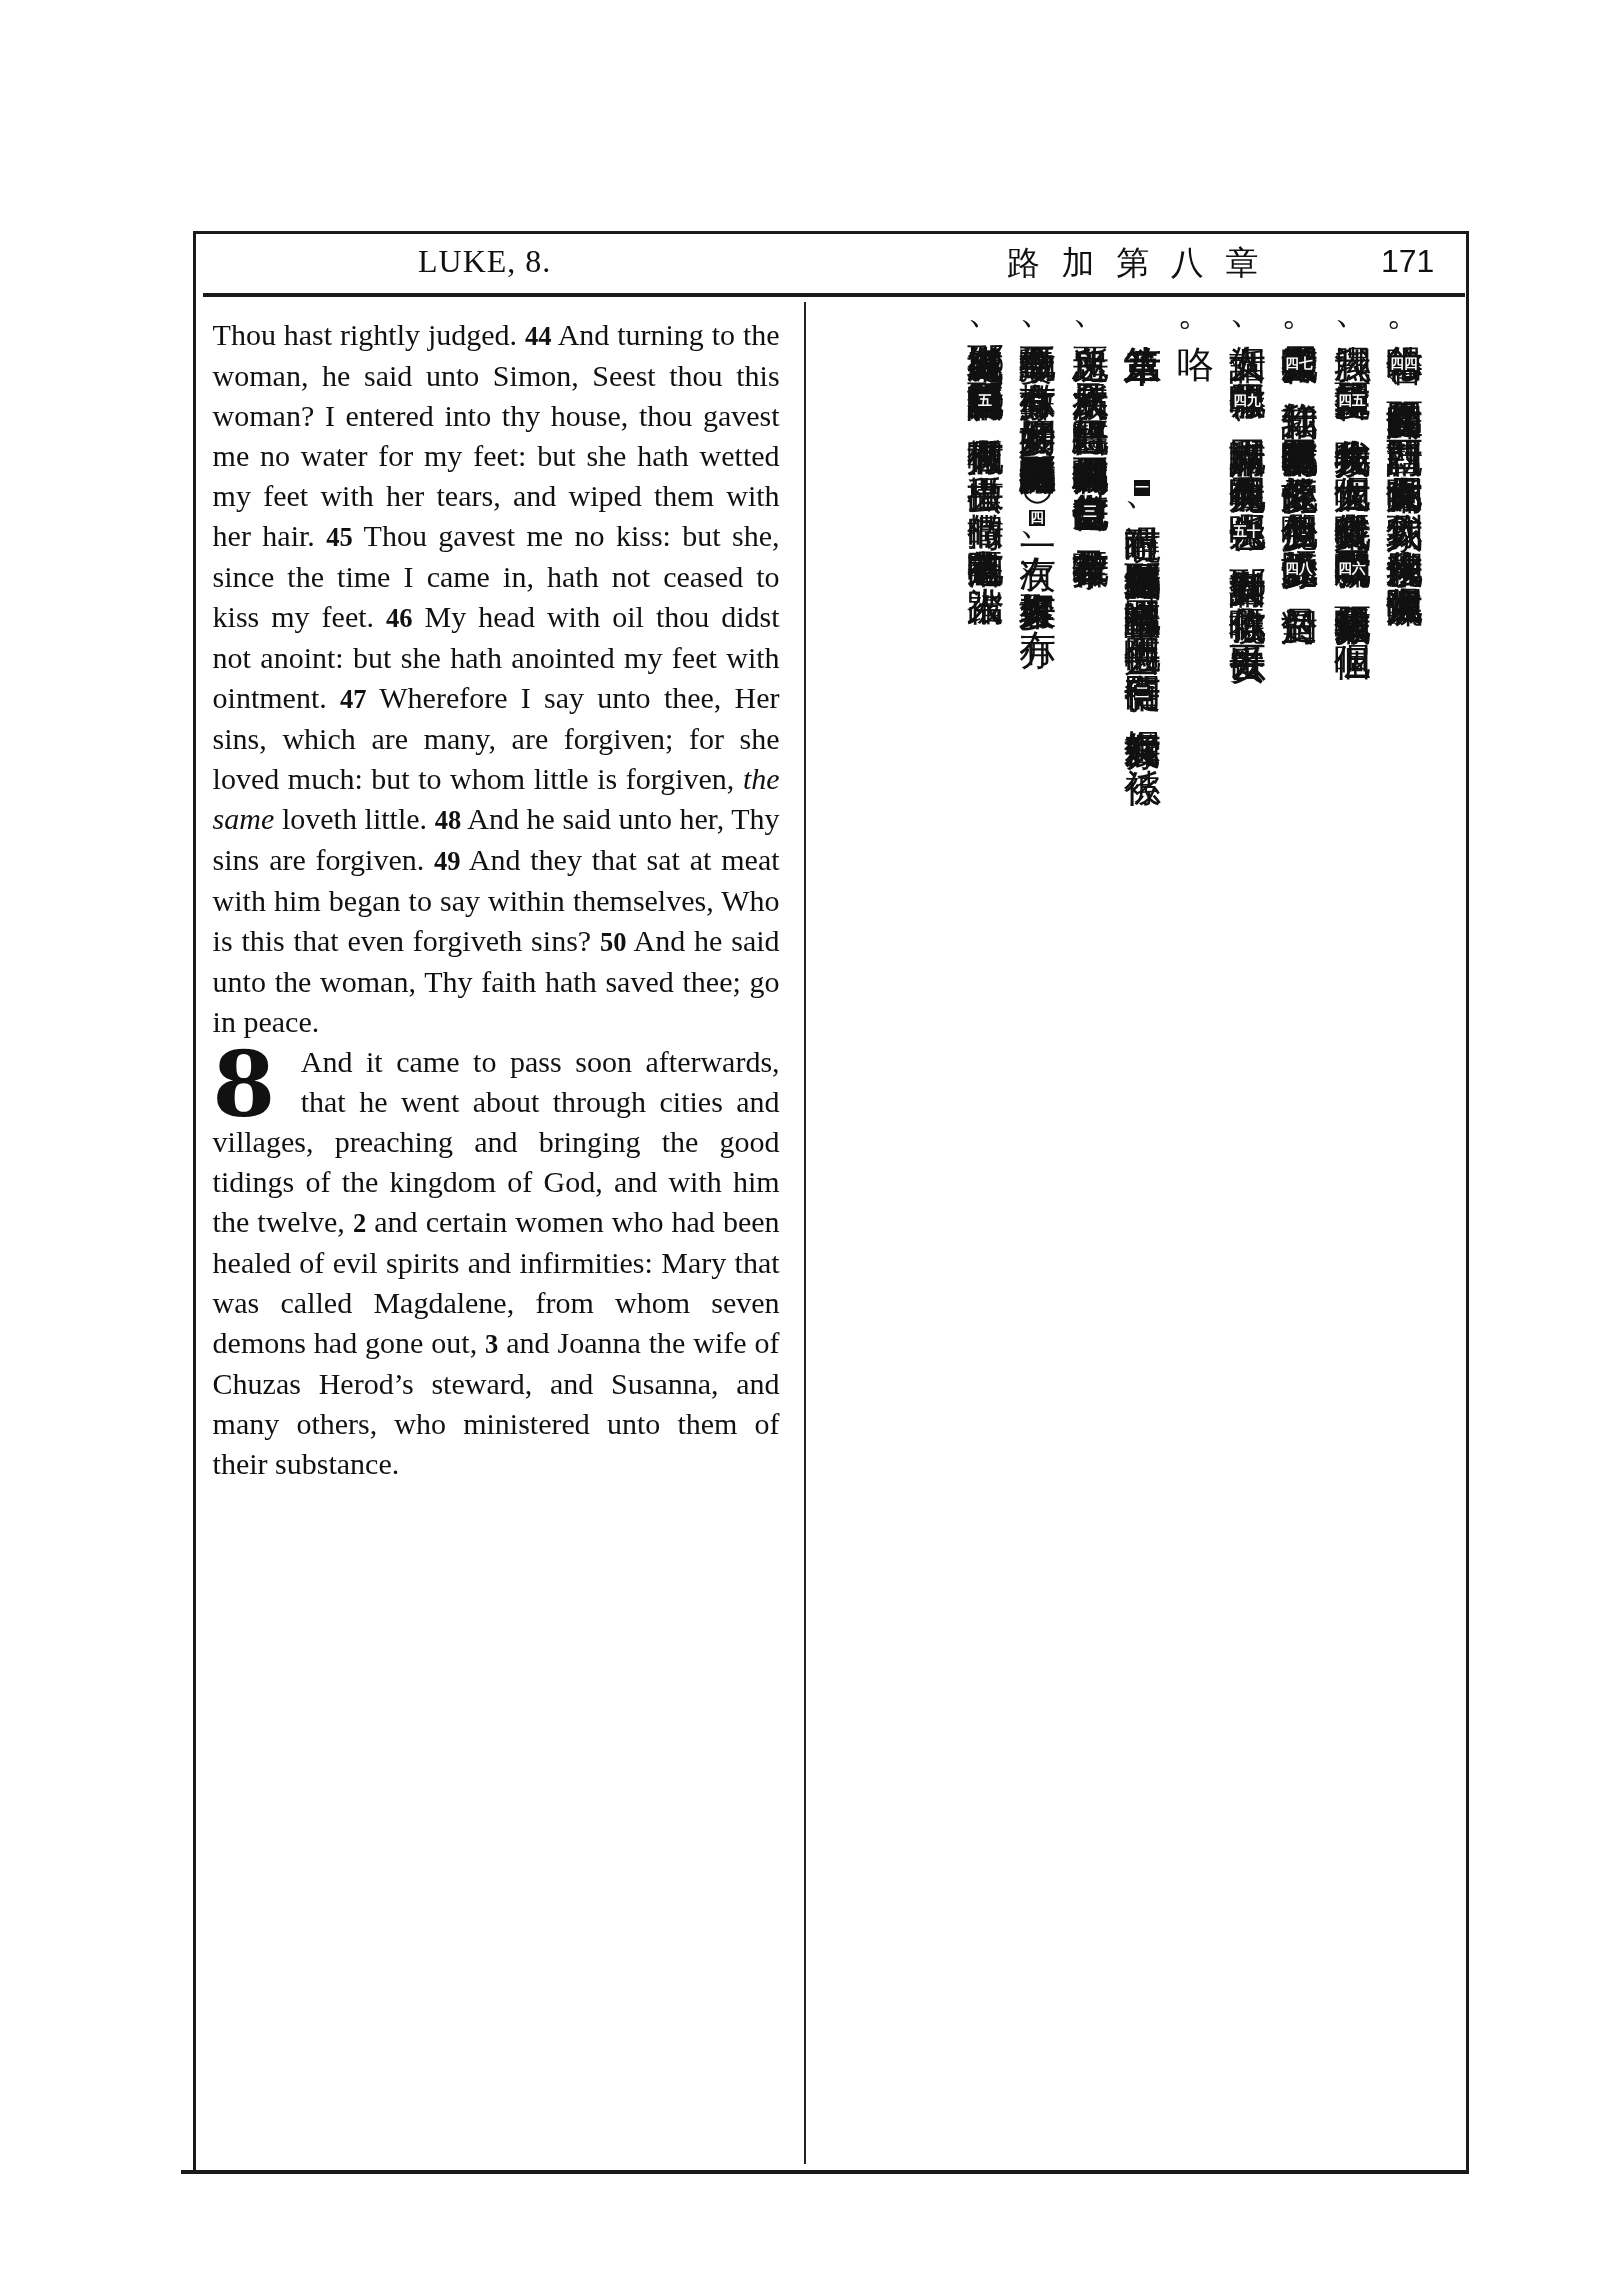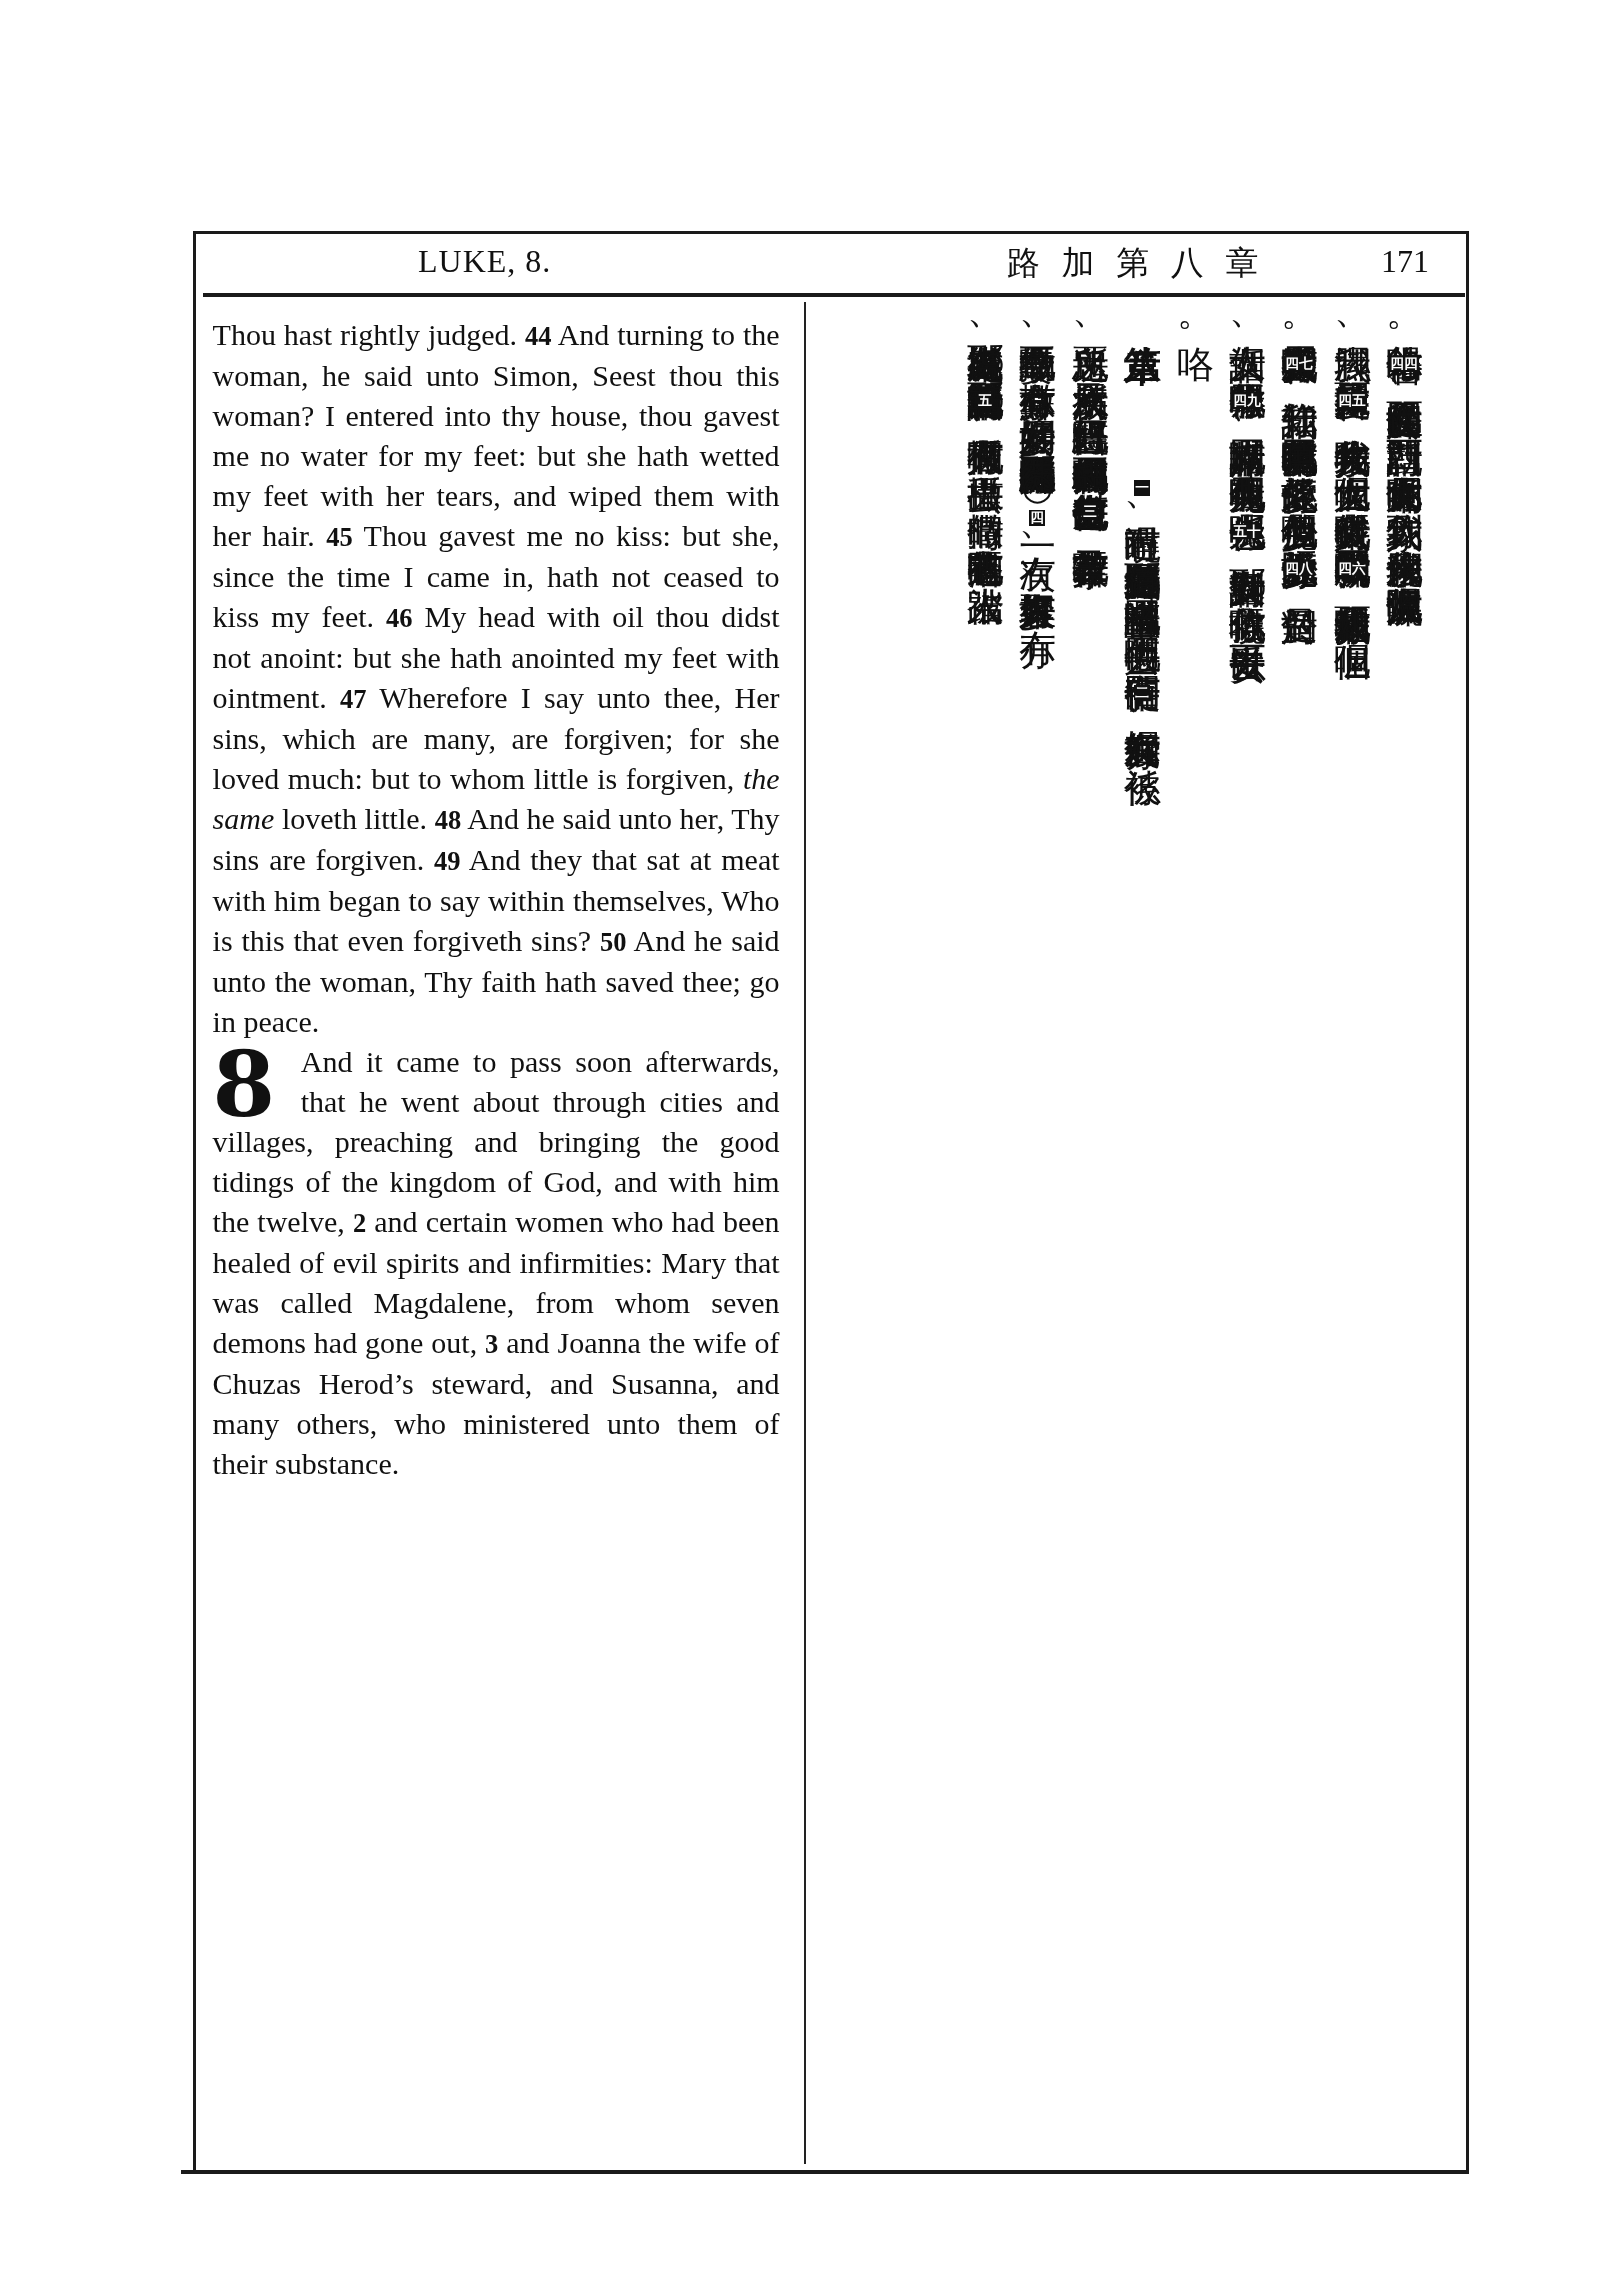--- a/index.html
+++ b/index.html
@@ -7,21 +7,21 @@
   .page { position: absolute; left: 193px; top: 209px; width: 1276px; height: 1944px; margin-top: 22px; }
   .frame-left { position: absolute; left: 0; top: 0; width: 2.9px; height: 1941px; background: #1a1a1a; }
   .frame-right { position: absolute; right: 0; top: 0; width: 2.9px; height: 1941px; background: #1a1a1a; }
   .frame-top { position: absolute; left: 0; top: 0; width: 1276px; height: 2.9px; background: #1a1a1a; }
   .header-rule { position: absolute; left: 9.8px; top: 62px; width: 1262px; height: 3.9px; background: #1a1a1a; }
   .bottom-rule { position: absolute; left: -11.8px; top: 1939px; width: 1288px; height: 3.9px; background: #1a1a1a; }
   .col-divider { position: absolute; left: 611px; top: 71px; width: 2px; height: 1862px; background: #222; }
 
   .running-head-en { position: absolute; left: 225px; top: 11.8px; font-family: "Liberation Serif", "DejaVu Serif", serif; font-size: 32px; letter-spacing: 1px; }
   .running-head-zh { position: absolute; left: 814px; top: 9.8px; font-family: Liberation Serif, serif; font-size: 33px; letter-spacing: 21.6px; }
-  .page-number { position: absolute; left: 1188px; top: 11.8px; font-family: Liberation Serif, serif; font-size: 32px; }
+  .page-number { position: absolute; left: 1188px; top: 11.8px; font-family: Liberation Sans, sans-serif; font-size: 32px; }
 
   .english { position: absolute; left: 19.6px; top: 84px; width: 567px; font-family: "Liberation Serif", "DejaVu Serif", serif; font-size: 30px; line-height: 40px; text-align: justify; }
   .english p { margin: 0; }
   .english .verse-num { font-weight: bold; font-family: Liberation Serif, serif; font-size: 26.5px; }
   .english em { font-style: italic; }
   .english .indent { text-indent: 23.5px; }
   .chapter-block { position: relative; margin: 0; }
   .drop-cap { float: left; font-family: "DejaVu Serif", serif; font-weight: bold; font-size: 90px; line-height: 76px; margin: 3.9px 25.5px 0 0; }
   .chapter-first { text-indent: 0; }
 

